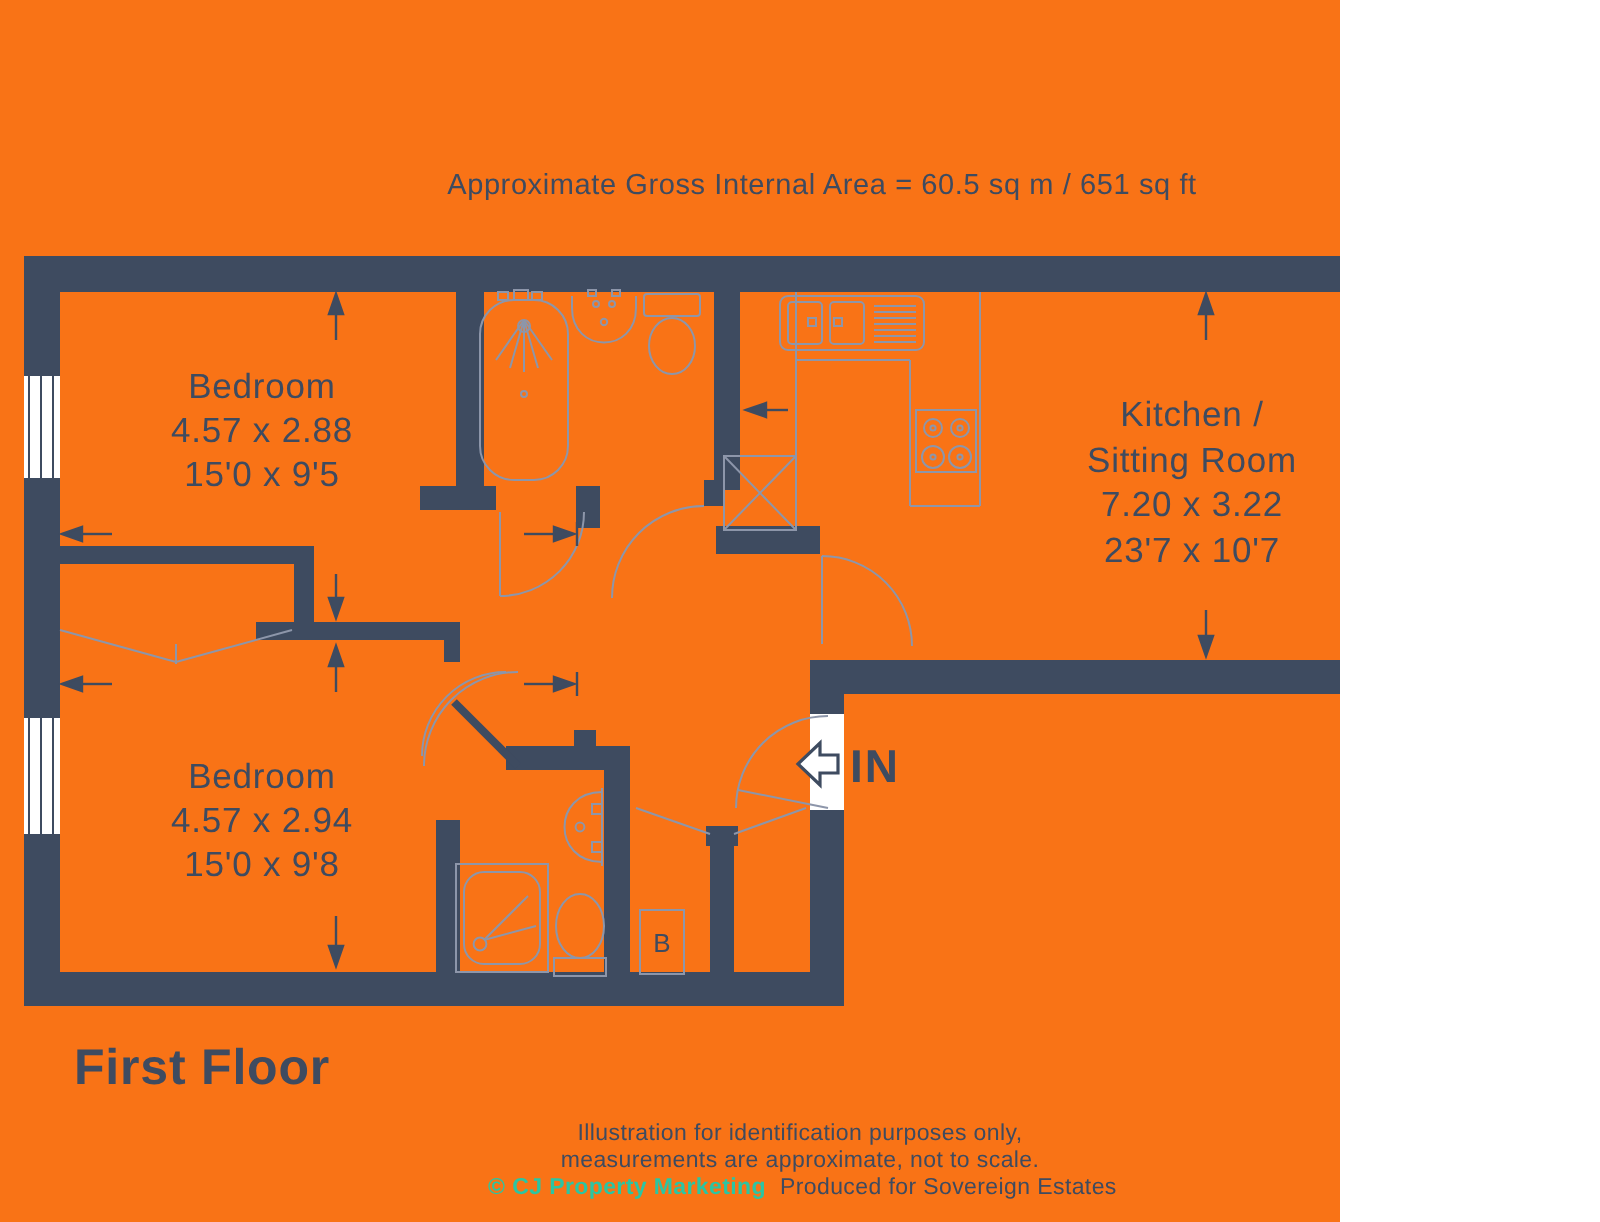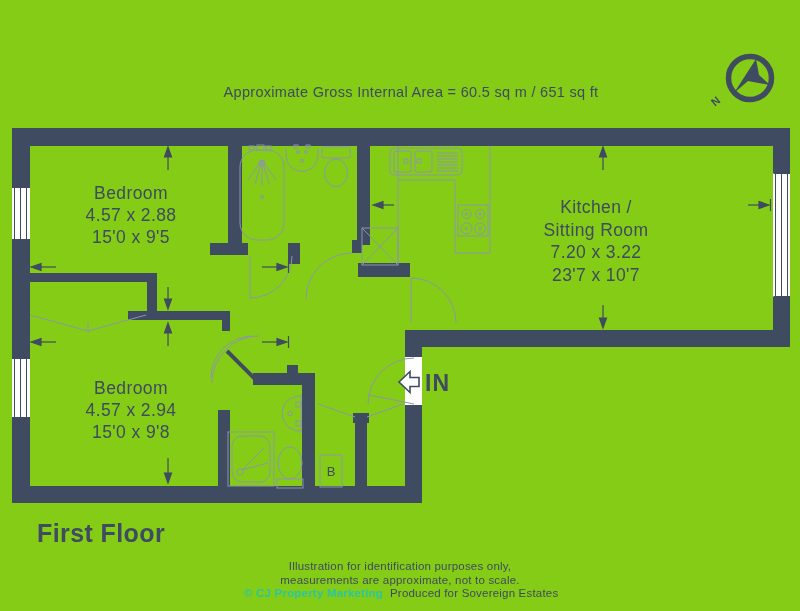--- a/index.html
+++ b/index.html
@@ -1,16 +1,16 @@
 <!DOCTYPE html>
 <html><head>
 <meta charset="utf-8">
 <style>
   html,body{margin:0;padding:0;background:#ffffff;}
-  .canvas{position:relative;width:800px;height:611px;background:#84cc16;overflow:hidden;
+  .canvas{position:relative;width:670px;height:611px;background:#f97316;overflow:hidden;
           font-family:"Liberation Sans", sans-serif;}
   svg{display:block;}
   text{font-family:"Liberation Sans", sans-serif;}
   .room-label{font-size:17.5px;letter-spacing:.4px;font-weight:500;}
   .note{font-size:14.5px;letter-spacing:.3px;font-weight:500;}
   .footer-line{font-size:11.5px;letter-spacing:.2px;}
   .floor-title{font-size:25px;font-weight:800;letter-spacing:.4px;}
   .in-label{font-size:23px;font-weight:600;letter-spacing:1px;}
   .b-label{font-size:13px;font-weight:500;}
   .n-label{font-size:11px;font-weight:700;}

